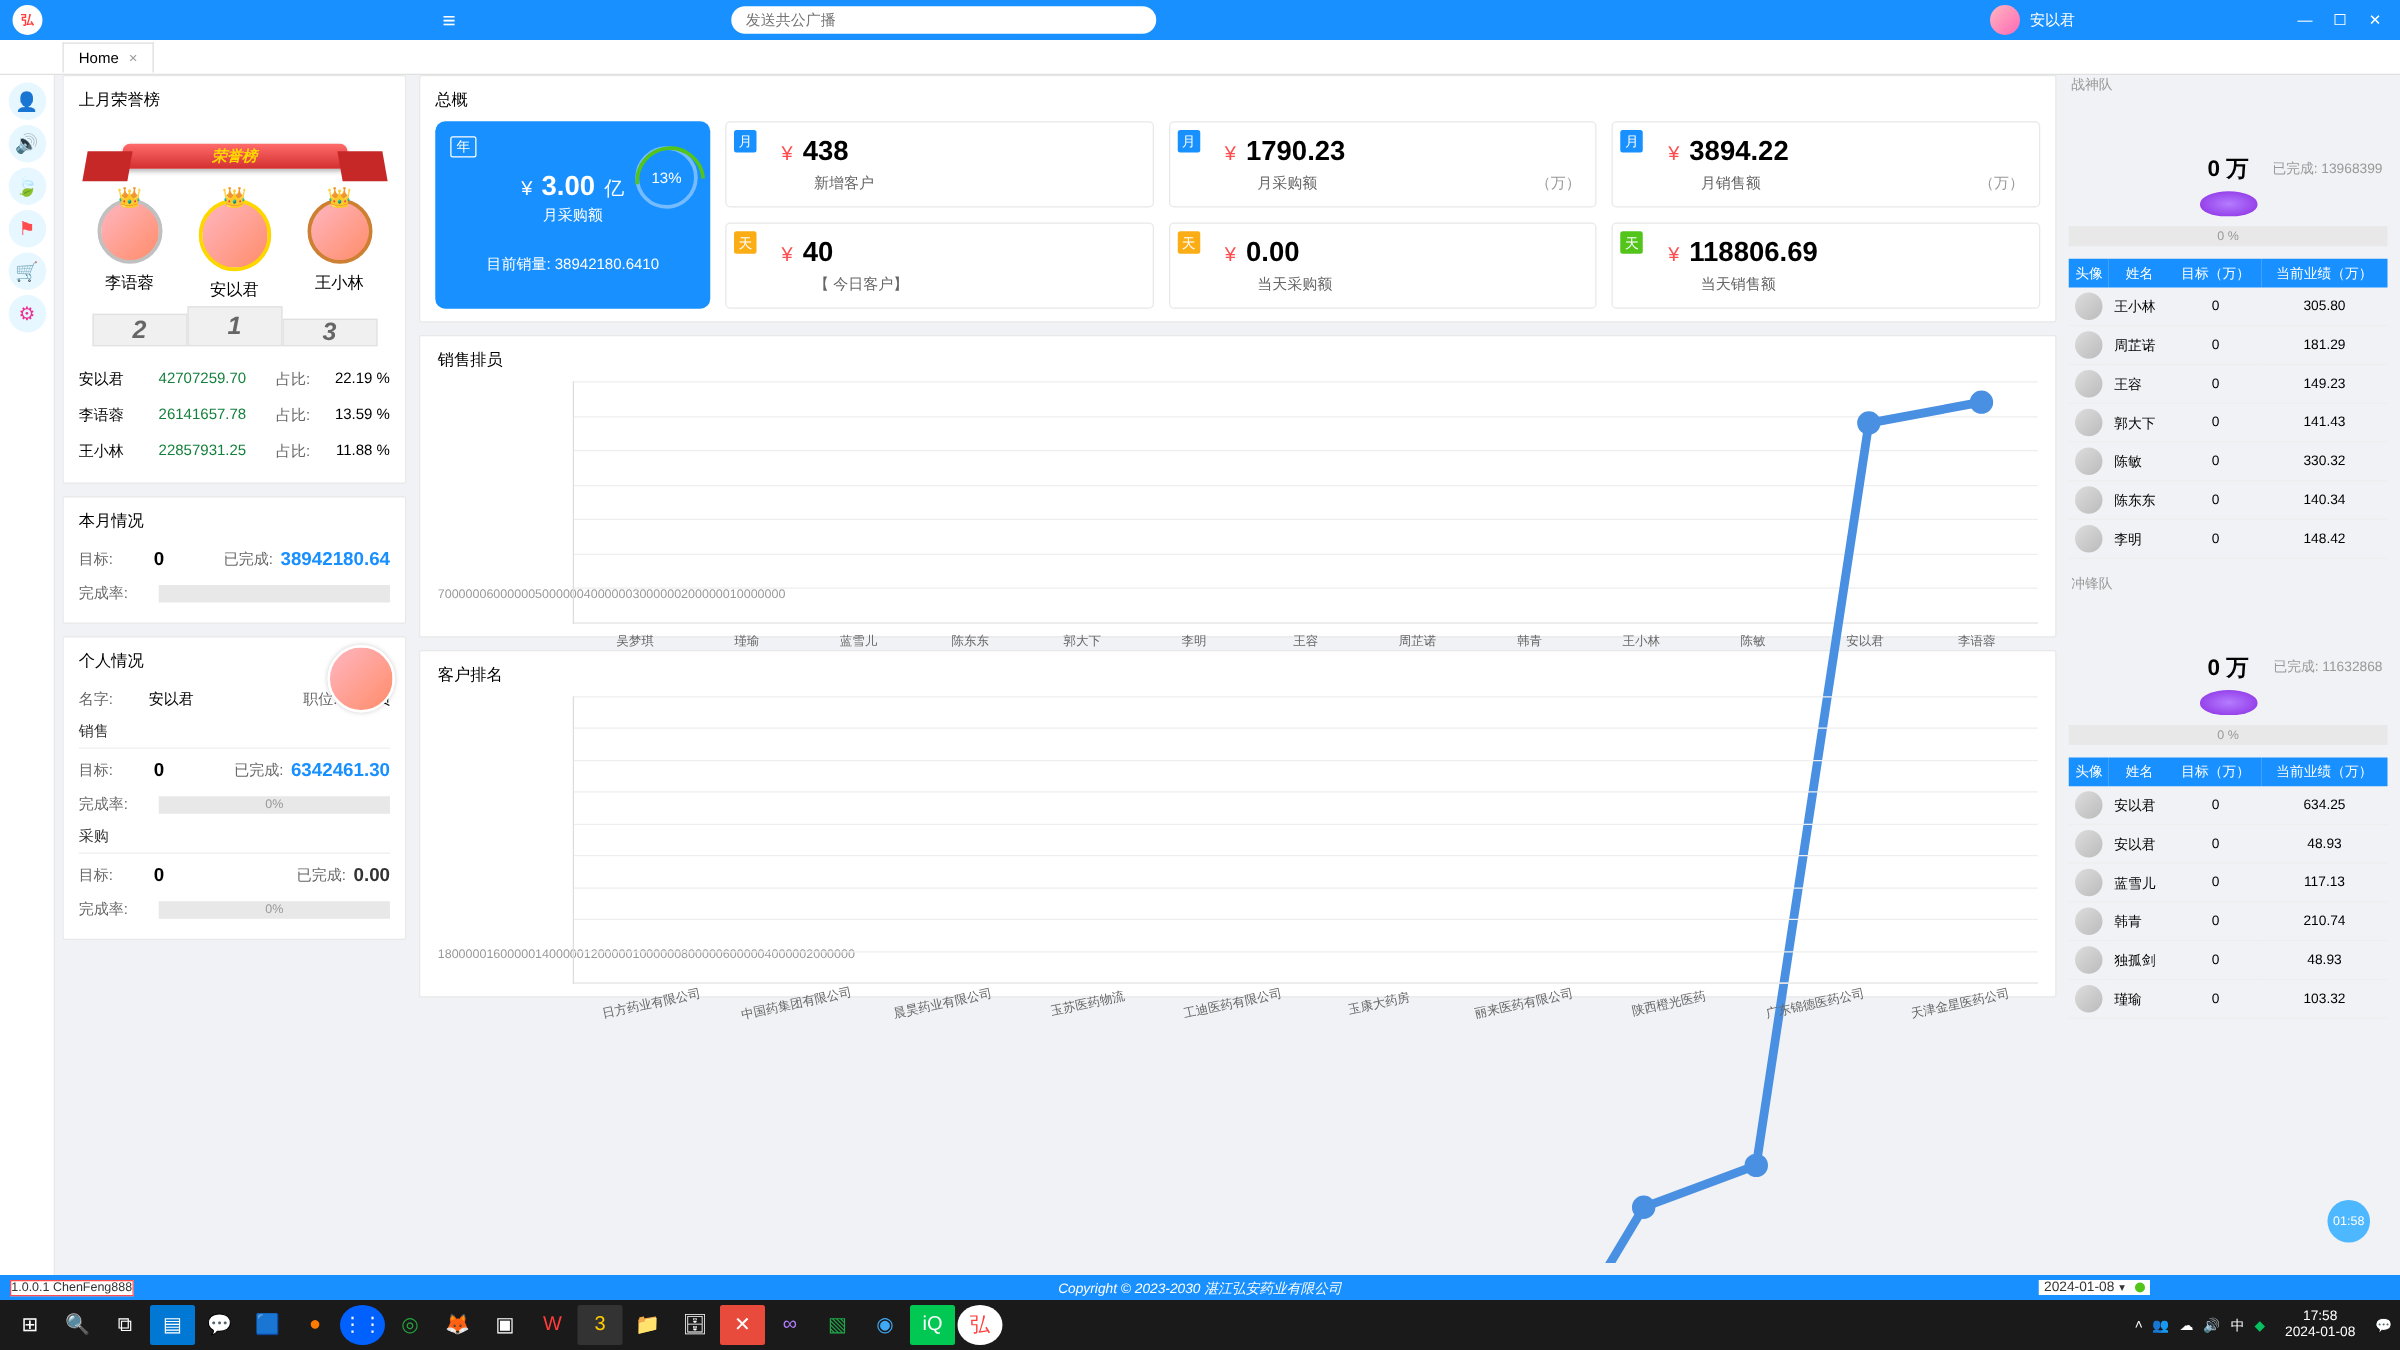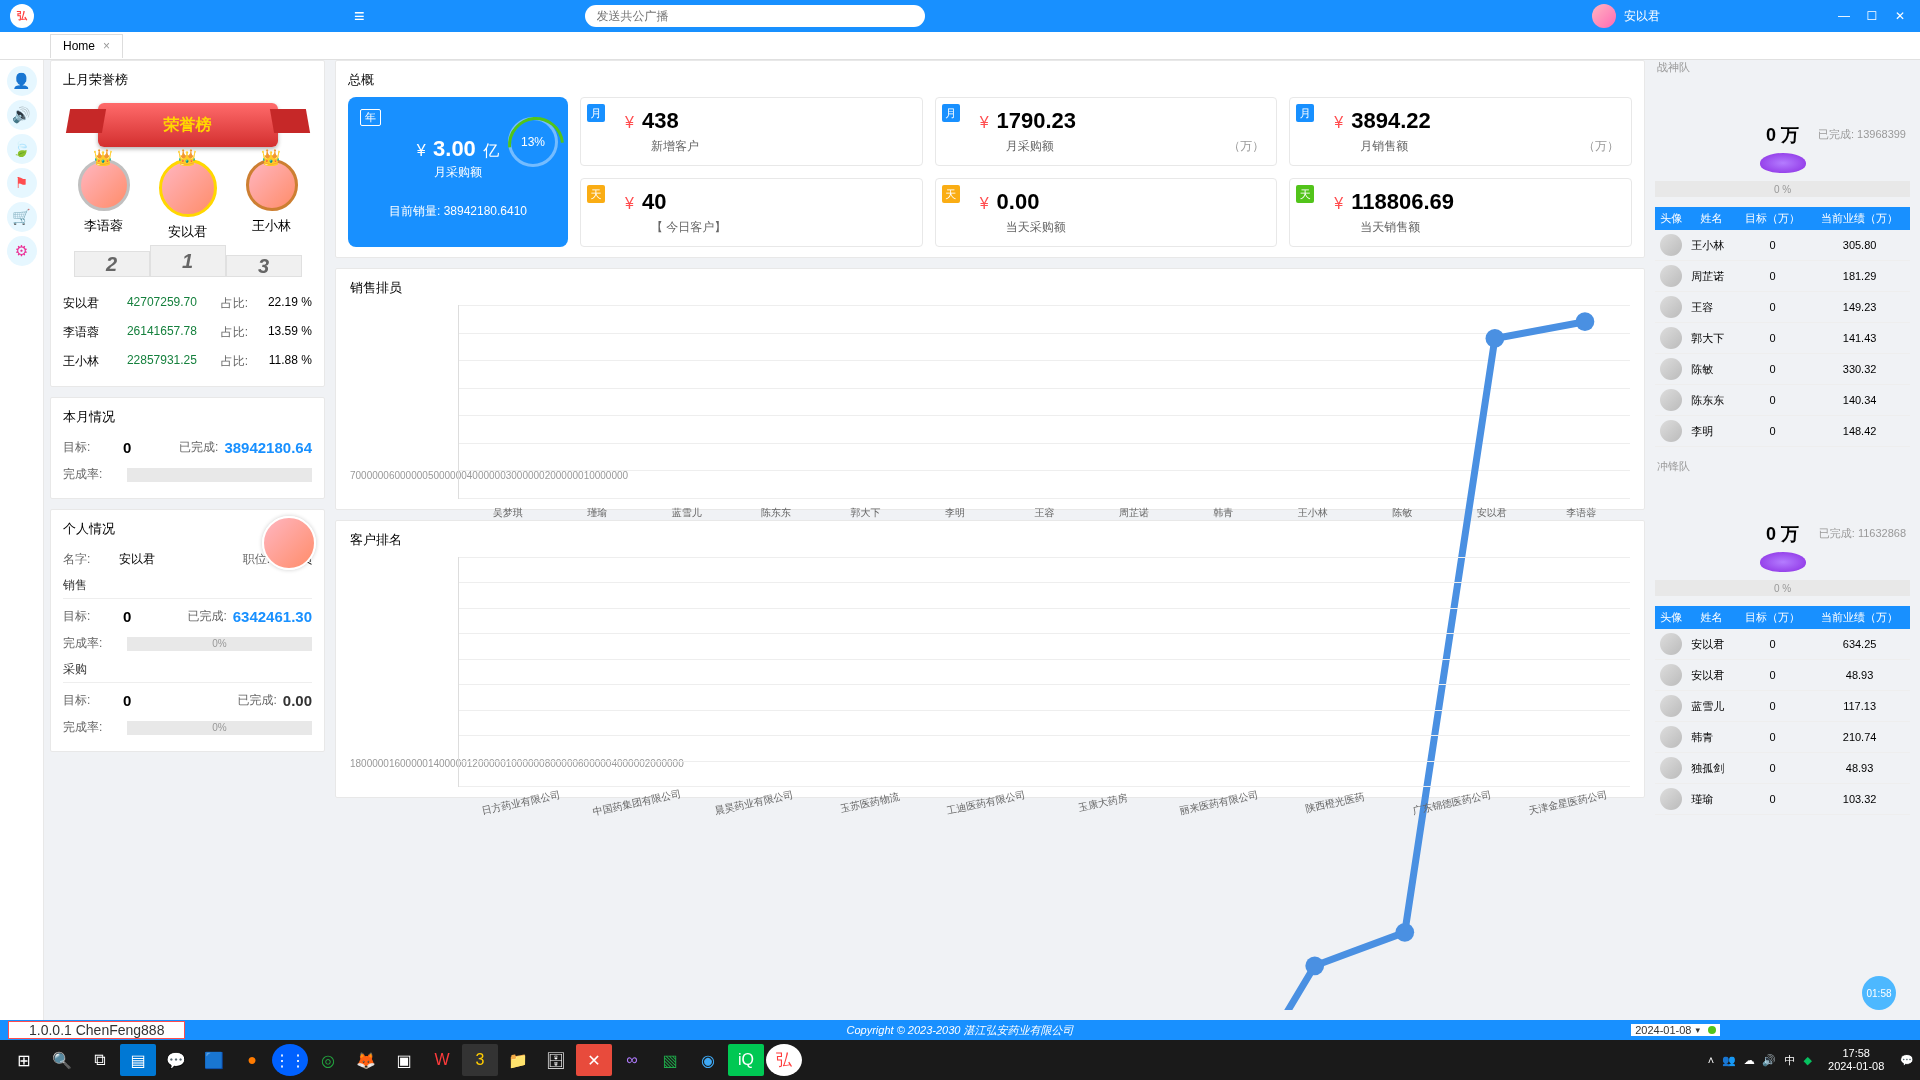--- a/index.html
+++ b/index.html
@@ -26,21 +26,21 @@
 .main { flex: 1; display: flex; gap: 10px; padding: 0 10px 10px 6px; overflow: hidden; }
 .col-left { width: 275px; display: flex; flex-direction: column; gap: 10px; overflow: auto; }
 .col-center { flex: 1; display: flex; flex-direction: column; gap: 10px; overflow: auto; }
 .col-right { width: 255px; display: flex; flex-direction: column; gap: 4px; padding-top: 0; }
 .card { background: #fff; border: 1px solid #e8e8e8; border-radius: 2px; padding: 10px 12px; }
 .card-title { color: #000000; font-size: 13px; margin-bottom: 8px; }
 
 
 .honor-card { position: relative; }
 .honor-banner { height: 56px; display: flex; align-items: center; justify-content: center; position: relative; }
-.ribbon { width: 180px; height: 44px; background: linear-gradient(#ff6b6b,#d32f2f); border-radius: 6px; display: flex; align-items: center; justify-content: center; color: #ffd700; font-weight: bold; font-size: 16px; box-shadow: 0 2px 4px rgba(0,0,0,.3); position: relative; }
+.ribbon { width: 180px; height: 20px; background: linear-gradient(#ff6b6b,#d32f2f); border-radius: 6px; display: flex; align-items: center; justify-content: center; color: #ffd700; font-weight: bold; font-size: 12px; box-shadow: 0 2px 4px rgba(0,0,0,.3); position: relative; font-style: italic; }
 .ribbon::before, .ribbon::after { content:''; position:absolute; width: 36px; height: 24px; background:#c62828; top: 6px; }
 .ribbon::before { left: -30px; transform: skew(-10deg); }
 .ribbon::after { right: -30px; transform: skew(10deg); }
 .podium-row { display: flex; justify-content: space-around; margin-top: 6px; }
 .pod-person { display: flex; flex-direction: column; align-items: center; }
 .pod-avatar { width: 58px; height: 58px; border-radius: 50%; background: linear-gradient(135deg,#ffb6c1,#ff8c69); border: 3px solid #ffd700; position: relative; }
 .pod-avatar.second { border-color: #c0c0c0; width: 52px; height: 52px; }
 .pod-avatar.third { border-color: #cd7f32; width: 52px; height: 52px; }
 .crown { position: absolute; top: -14px; left: 50%; transform: translateX(-50%); font-size: 16px; }
 .pod-name { margin-top: 6px; font-size: 13px; }
@@ -113,24 +113,24 @@
 .team-amt { font-size: 18px; font-weight: bold; }
 .team-done { position: absolute; right: 4px; top: 4px; font-size: 11px; color: #999; }
 .wing-badge { display:flex; justify-content:center; margin: 2px 0;}
 .wing { width: 46px; height: 20px; background: radial-gradient(#b47cff,#8a2be2); border-radius: 50% 50% 45% 45%; position: relative; }
 .team-pbar { height: 16px; background: #e8e8e8; display: flex; align-items: center; justify-content: center; font-size: 10px; color: #999; margin: 2px 0 6px 0; }
 .team-table { width: 100%; border-collapse: collapse; font-size: 11px; }
 .team-table th { background: #1890ff; color: #fff; font-weight: normal; padding: 4px 2px; font-size: 11px; }
 .team-table td { padding: 4px 2px; border-bottom: 1px solid #eee; text-align: center; }
 .tt-avatar { width: 22px; height: 22px; border-radius: 50%; background: linear-gradient(135deg,#ddd,#bbb); display: inline-block; vertical-align: middle; }
 .team-table tr td:nth-child(2) { text-align: left; padding-left: 4px; }
-.time-badge { position: absolute; right: 14px; bottom: 0; width: 34px; height: 34px; border-radius: 50%; background: #4db8ff; color: #fff; display: flex; align-items: center; justify-content: center; font-size: 10px; }
+.time-badge { position: absolute; right: 14px; bottom: 16px; width: 34px; height: 34px; border-radius: 50%; background: #4db8ff; color: #fff; display: flex; align-items: center; justify-content: center; font-size: 10px; }
 
 .footer { height: 20px; background: #1890ff; color: #fff; display: flex; align-items: center; font-size: 11px; padding: 0 8px; position: relative; }
-.footer .ver { background: #fff; color: #333; border: 1px solid #ff4d4f; padding: 0 20px; font-size: 14px; }
+.footer .ver { background: #fff; color: #333; border: 1px solid #ff4d4f; padding: 0 0; font-size: 10px; }
 .footer .copy { position: absolute; left: 50%; transform: translateX(-50%); font-style: italic; }
 .footer .date { position: absolute; right: 200px; background: #fff; color: #333; padding: 0 4px; display: flex; align-items: center; gap: 4px; }
 .footer .dot { width: 8px; height: 8px; border-radius: 50%; background: #52c41a; display: inline-block; margin-left: 4px; }
 
 .taskbar { height: 40px; background: #1a1a1a; display: flex; align-items: center; padding: 0 6px; gap: 2px; }
 .tb-icon { width: 36px; height: 32px; display: flex; align-items: center; justify-content: center; color: #fff; font-size: 16px; cursor: pointer; border-radius: 2px; }
 .tb-spacer { flex: 1; }
 .tb-tray { display: flex; align-items: center; gap: 8px; color: #fff; font-size: 11px; }
 .tb-clock { text-align: center; line-height: 1.2; padding: 0 8px; }
 

